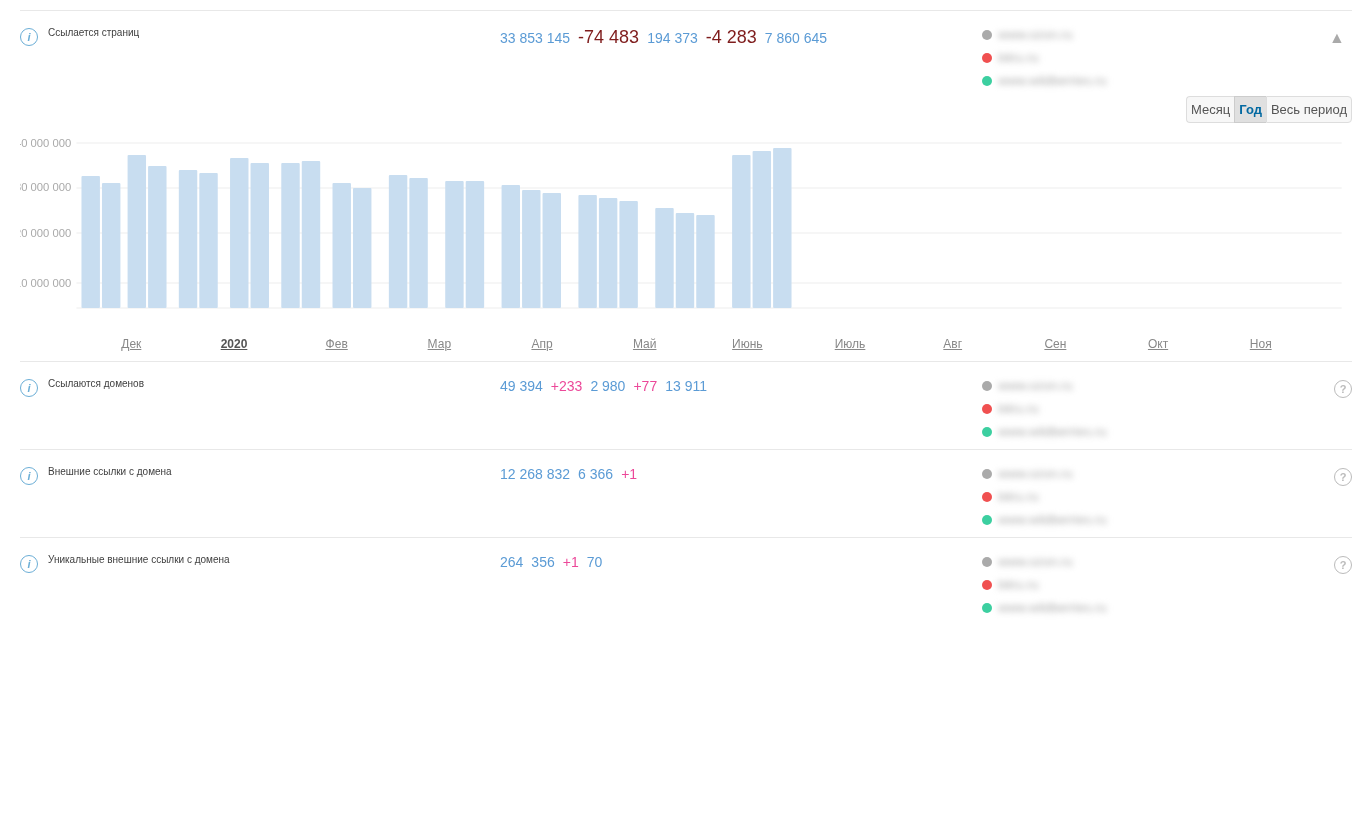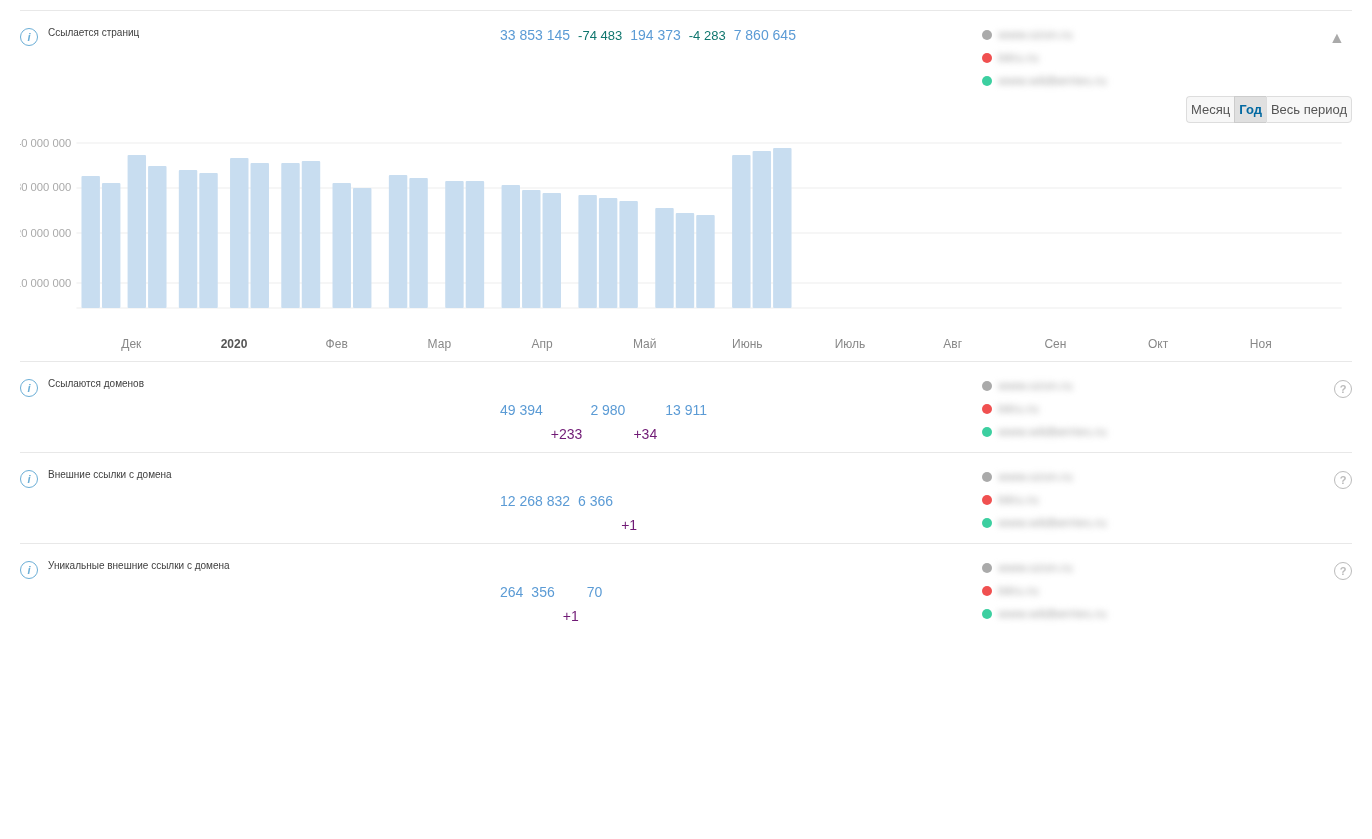--- a/index.html
+++ b/index.html
@@ -44,28 +44,27 @@
       font-weight: normal;
       min-width: 220px;
     }
 
     .metric-value {
       color: #5b9bd5;
       font-size: 14px;
     }
 
     .metric-delta-neg {
-      color: #0f766e;
-      font-size: 13px;
+      color: #7f1d1d;
+      font-size: 18px;
     }
 
     .metric-delta-pos {
-      color: #701a75;
+      color: #ec4899;
       font-size: 14px;
-      margin-top: 48px;
     }
 
     .dot {
       width: 10px;
       height: 10px;
       border-radius: 50%;
       flex-shrink: 0;
     }
     .dot-gray { background: #aaa; }
     .dot-red { background: #f05050; }
@@ -125,20 +124,21 @@
       display: flex;
       justify-content: space-between;
       padding: 0 40px 0 60px;
       font-size: 12px;
       color: #888;
     }
 
     .chart-x-label {
       text-align: center;
       flex: 1;
+      text-decoration: underline;
     }
     .chart-x-label.bold {
       font-weight: bold;
       color: #555;
     }
 
     
     .question-icon {
       width: 18px;
       height: 18px;
@@ -340,21 +340,21 @@
         <span class="section-title">Ссылаются доменов</span>
       </div>
       <div class="section-metrics">
         <div class="metrics-values">
           <div class="value-row">
             <span class="metric-value">49 394</span>
             <span class="metric-delta-pos">+233</span>
           </div>
           <div class="value-row">
             <span class="metric-value">2 980</span>
-            <span class="metric-delta-pos">+34</span>
+            <span class="metric-delta-pos">+77</span>
           </div>
           <div class="value-row">
             <span class="metric-value">13 911</span>
           </div>
         </div>
       </div>
       <div class="section-domains">
         <div class="domain-row" style="margin-bottom:8px">
           <span class="dot dot-gray"></span>
           <span class="domain-text">www.ozon.ru</span>

